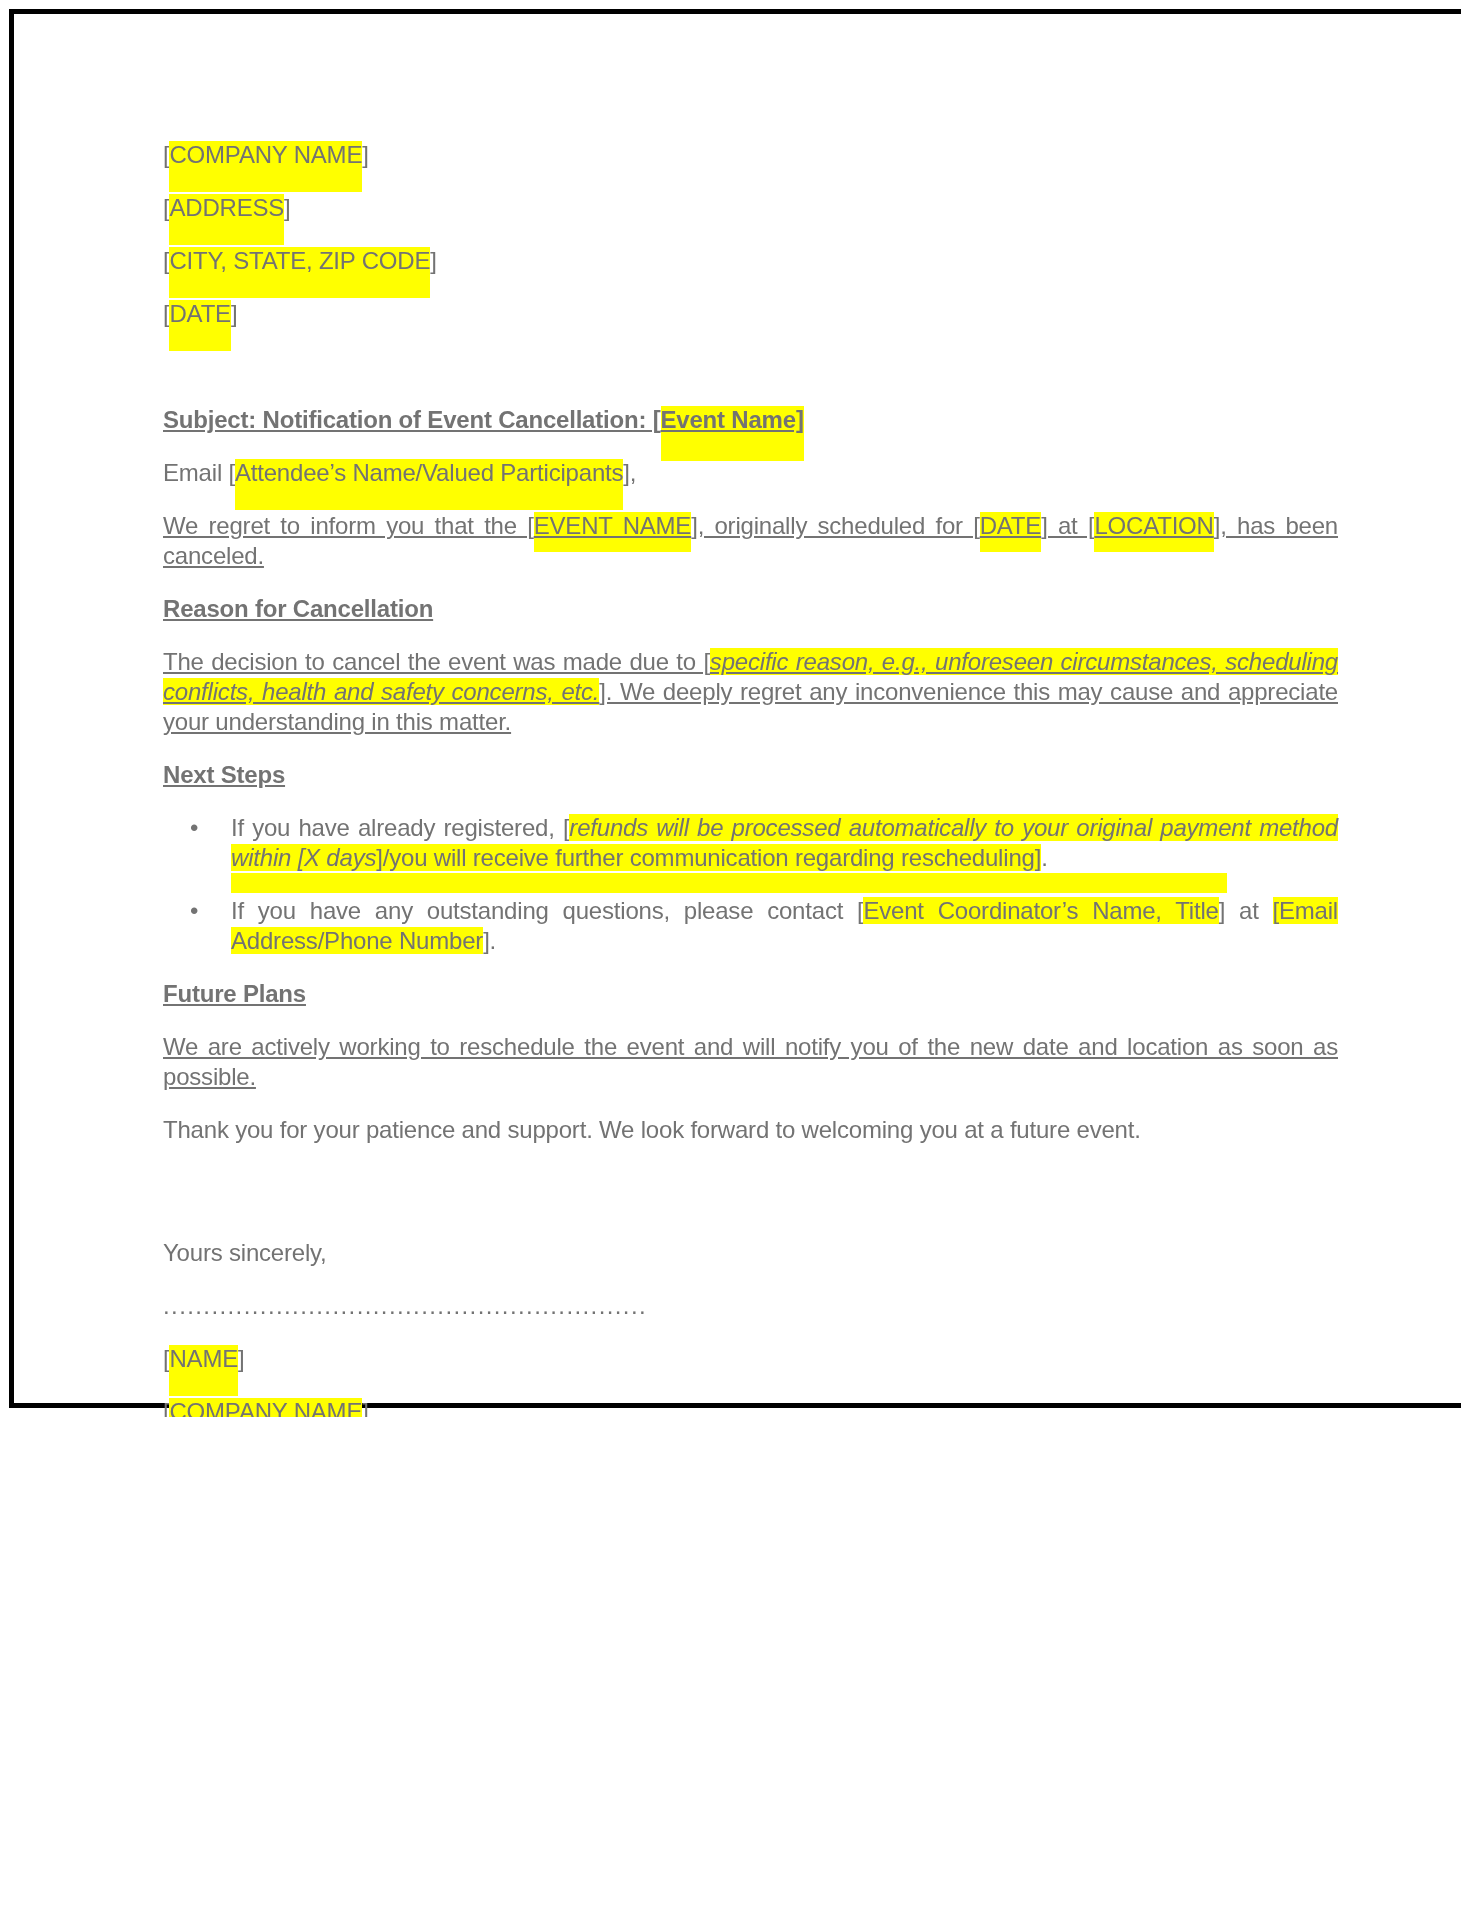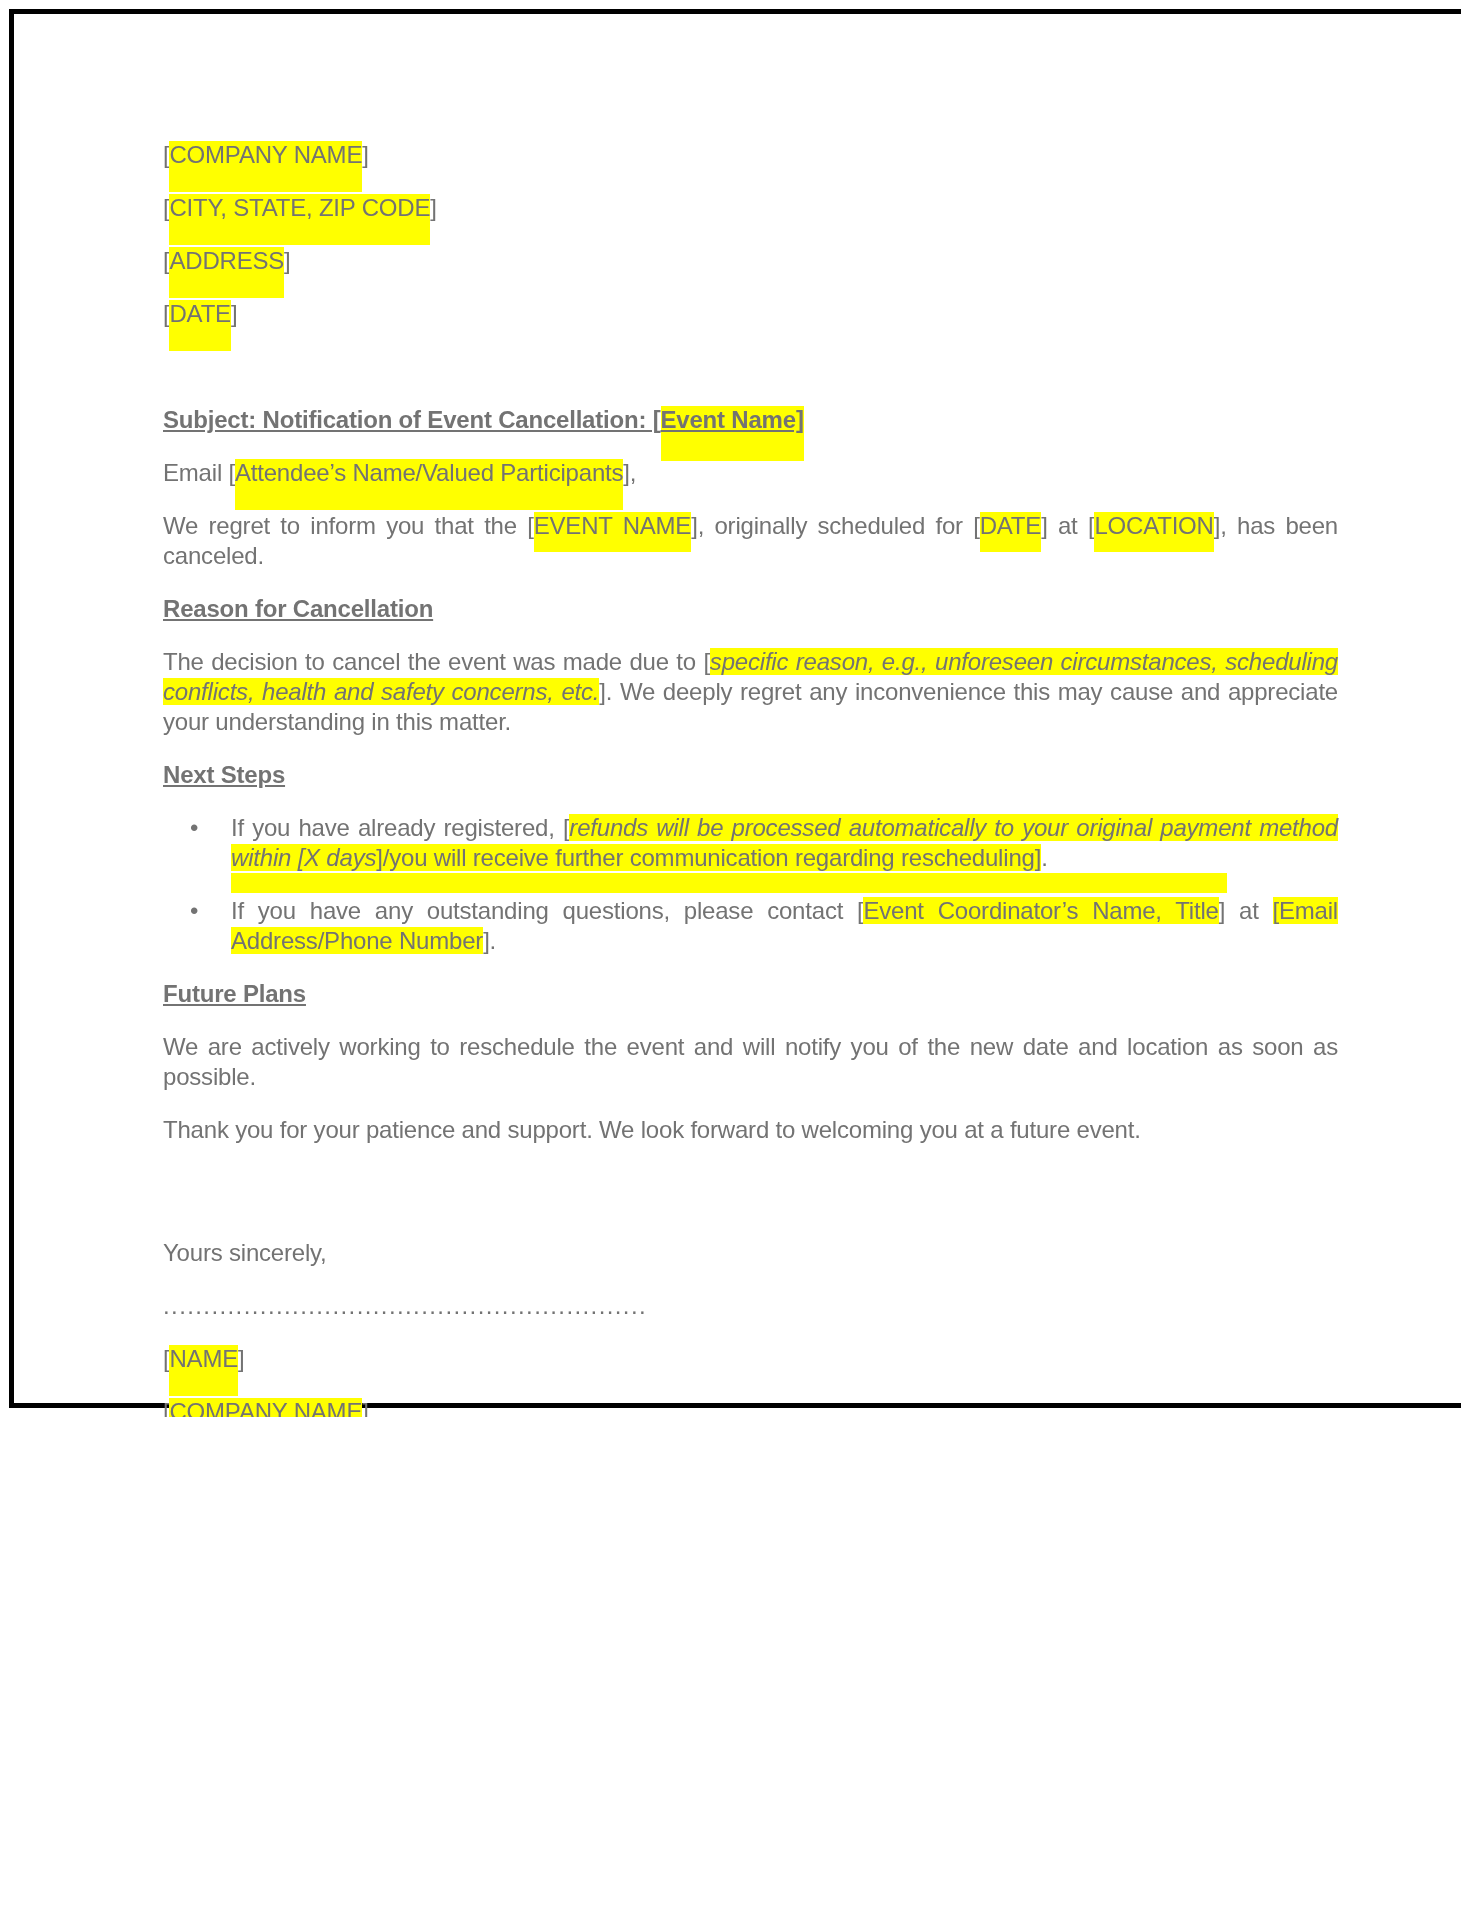--- a/index.html
+++ b/index.html
@@ -18,21 +18,21 @@
     pointer-events:none;
   }
   .content{
     position:relative;
     padding:140px 151px 0 135px;
     font-size:24px;
     line-height:30px;
     letter-spacing:-0.2px;
   }
   p{margin:0 0 23px 0;}
-  .just{text-align:justify;}
+  .just{text-align:justify;text-decoration:underline;}
   b,.bold{font-weight:700;text-decoration:underline;}
   .it{font-style:italic;}
   .hl{background:#ffff00;}
   
   .tl{position:relative;background:#ffff00;}
   .tl::after{content:"";position:absolute;left:0;right:0;top:100%;height:24px;background:#ffff00;}
   .tl-sm::after{height:13px;}
   .tl-lg::after{height:28px;}
   .tl-xl::after{height:40px;}
   .spacer{height:53px;}
@@ -48,23 +48,23 @@
 </head>
 <body>
 
 <div class="page">
   <div class="frame"></div>
 
   <div class="content">
 
     <p><span>[</span><span class="tl">COMPANY NAME</span><span>]</span></p>
 
+    <p><span>[</span><span class="tl">ADDRESS</span><span>]</span></p>
+
     <p><span>[</span><span class="tl">CITY, STATE, ZIP CODE</span><span>]</span></p>
-
-    <p><span>[</span><span class="tl">ADDRESS</span><span>]</span></p>
 
     <p><span>[</span><span class="tl">DATE</span><span>]</span></p>
 
     <div class="spacer"></div>
 
     <p class="bold"><span>Subject: Notification of Event Cancellation: [</span><span class="tl tl-lg">Event Name]</span></p>
 
     <p><span>Email [</span><span class="tl">Attendee’s Name/Valued Participants</span><span>],</span></p>
 
     <p class="just"><span>We regret to inform you that the [</span><span class="tl tl-sm">EVENT NAME</span><span>], originally scheduled for [</span><span class="tl tl-sm">DATE</span><span>] at [</span><span class="tl tl-sm">LOCATION</span><span>], has been canceled.</span></p>

